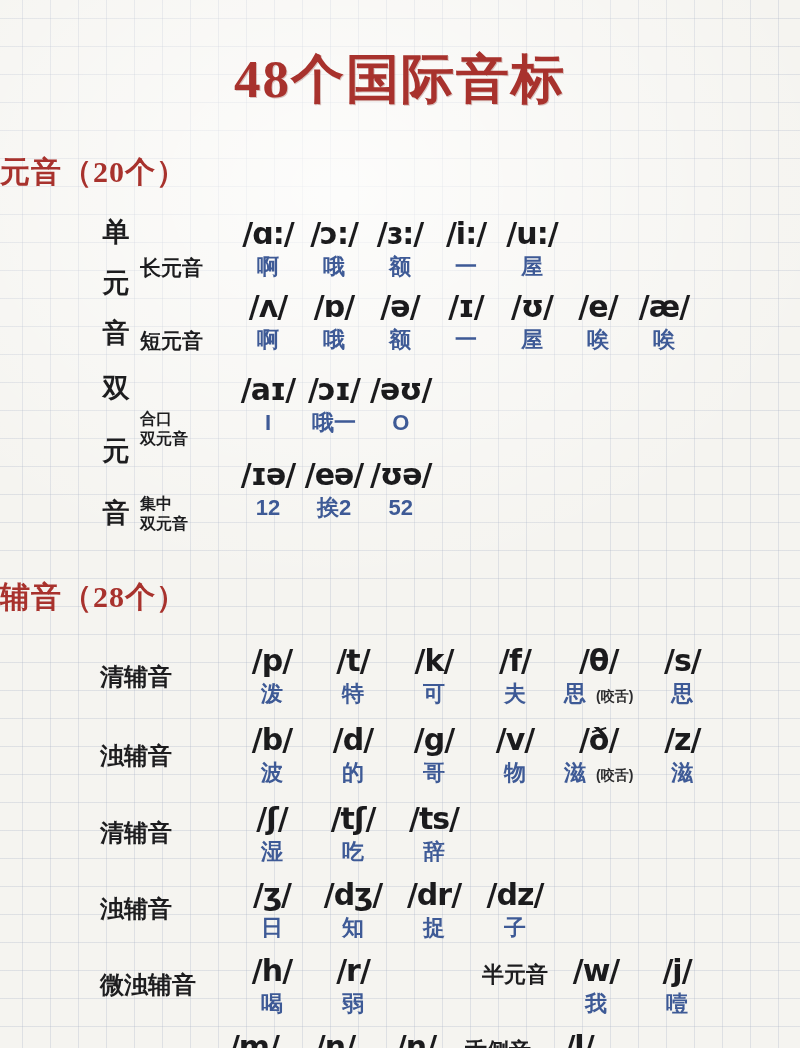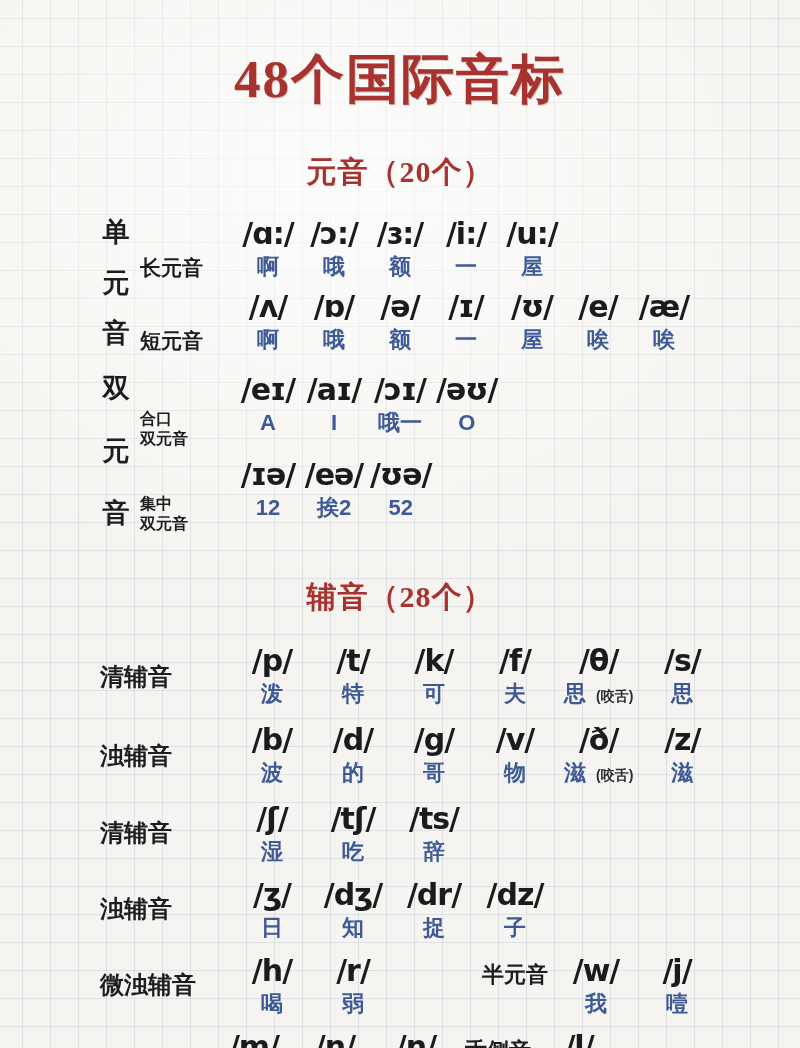--- a/index.html
+++ b/index.html
@@ -23,21 +23,21 @@
   .content{position:relative;z-index:2;}
 
   
   .title{
     margin:0;padding-top:44px;text-align:center;
     font-family:"Liberation Serif","DejaVu Serif",serif;
     font-size:53px;font-weight:700;color:var(--red);letter-spacing:2px;
     text-shadow:1px 1px 0 rgba(120,30,25,.25);
   }
   .section-header{
-    margin:0;text-align:center;
+    margin:0;
     font-family:"Liberation Serif","DejaVu Serif",serif;
     font-size:30px;font-weight:700;color:var(--red);letter-spacing:1px;
   }
   .vowel-header{padding-top:36px;}
   .consonant-header{padding-top:26px;padding-bottom:24px;}
 
   
   .vowel-section{padding:22px 0 0 92px;}
   .vgroup{display:flex;margin-bottom:10px;}
   .side-label{
@@ -173,24 +173,20 @@
             <span class="side-char">音</span>
           </div>
           <div class="vrows">
             <div class="vrow">
               <div class="sub-label two-line">
                 <div class="sub-line">合口</div>
                 <div class="sub-line">双元音</div>
               </div>
               <div class="cells">
                 <div class="cell">
-                  <div class="sym">/eɪ/</div>
-                  <div class="hint"><span class="hint-text">A</span></div>
-                </div>
-                <div class="cell">
                   <div class="sym">/aɪ/</div>
                   <div class="hint"><span class="hint-text">I</span></div>
                 </div>
                 <div class="cell">
                   <div class="sym">/ɔɪ/</div>
                   <div class="hint"><span class="hint-text">哦一</span></div>
                 </div>
                 <div class="cell">
                   <div class="sym">/əʊ/</div>
                   <div class="hint"><span class="hint-text">O</span></div>

